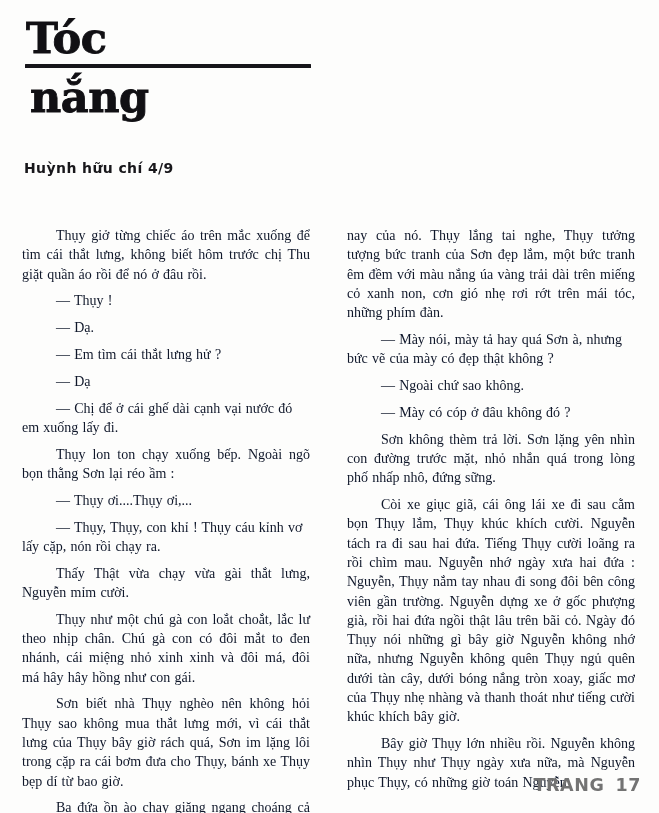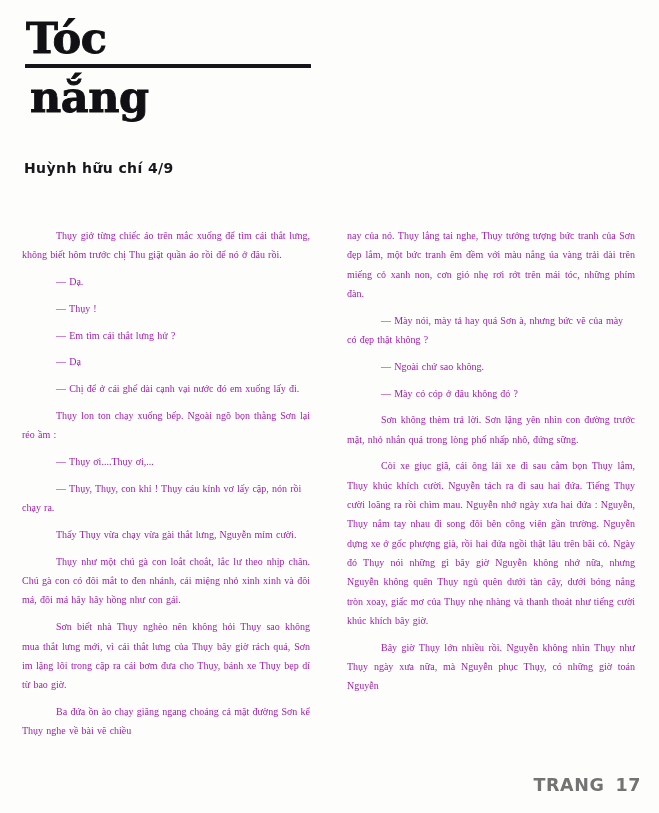--- a/index.html
+++ b/index.html
@@ -76,26 +76,26 @@
   .col {
     position: absolute;
     top: 0;
     width: 288px;
   }
   .col-left  { left: 22px; }
   .col-right { left: 347px; }
 
   .col p {
     margin: 0 0 7.5px 0;
-    font-size: 10px;
+    font-size: 14px;
     line-height: 19.3px;
     text-align: justify;
     text-justify: inter-word;
     text-indent: 34px;
-    color: #a21caf;
+    color: #0f172a;
     word-spacing: 0.7px;
   }
   .col p.dialogue {
     text-indent: 34px;
     margin-bottom: 7.5px;
     text-align: left;
   }
   .col p.cont {
     text-indent: 0;
   }
@@ -124,29 +124,29 @@
     <div class="title-word first">Tóc</div>
     <div class="title-rule"></div>
     <div class="title-word second">nắng</div>
   </div>
 
   <div class="byline">Huỳnh hữu chí 4/9</div>
 
   <div class="columns">
     <div class="col col-left">
         <p>Thụy giở từng chiếc áo trên mắc xuống để tìm cái thắt lưng, không biết hôm trước chị Thu giặt quần áo rồi để nó ở đâu rồi.</p>
+        <p class="dialogue">— Thụy !</p>
         <p class="dialogue">— Dạ.</p>
-        <p class="dialogue">— Thụy !</p>
         <p class="dialogue">— Em tìm cái thắt lưng hử ?</p>
         <p class="dialogue">— Dạ</p>
         <p class="dialogue">— Chị để ở cái ghế dài cạnh vại nước đó em xuống lấy đi.</p>
         <p>Thụy lon ton chạy xuống bếp. Ngoài ngõ bọn thằng Sơn lại réo ầm :</p>
         <p class="dialogue">— Thụy ơi....Thụy ơi,...</p>
         <p class="dialogue">— Thụy, Thụy, con khỉ ! Thụy cáu kỉnh vơ lấy cặp, nón rồi chạy ra.</p>
-        <p>Thấy Thụy vừa chạy vừa gài thắt lưng, Nguyễn mỉm cười.</p>
+        <p>Thấy Thật vừa chạy vừa gài thắt lưng, Nguyễn mỉm cười.</p>
         <p>Thụy như một chú gà con loắt choắt, lắc lư theo nhịp chân. Chú gà con có đôi mắt to đen nhánh, cái miệng nhỏ xinh xinh và đôi má, đôi má hây hây hồng như con gái.</p>
         <p>Sơn biết nhà Thụy nghèo nên không hỏi Thụy sao không mua thắt lưng mới, vì cái thắt lưng của Thụy bây giờ rách quá, Sơn im lặng lôi trong cặp ra cái bơm đưa cho Thụy, bánh xe Thụy bẹp dí từ bao giờ.</p>
         <p>Ba đứa ồn ào chạy giăng ngang choáng cả mặt đường Sơn kể Thụy nghe về bài vẽ chiều</p>
       </div>
     <div class="col col-right">
         <p class="cont">nay của nó. Thụy lắng tai nghe, Thụy tưởng tượng bức tranh của Sơn đẹp lắm, một bức tranh êm đềm với màu nắng úa vàng trải dài trên miếng cỏ xanh non, cơn gió nhẹ rơi rớt trên mái tóc, những phím đàn.</p>
         <p class="dialogue">— Mày nói, mày tả hay quá Sơn à, nhưng bức vẽ của mày có đẹp thật không ?</p>
         <p class="dialogue">— Ngoài chứ sao không.</p>
         <p class="dialogue">— Mày có cóp ở đâu không đó ?</p>
         <p>Sơn không thèm trả lời. Sơn lặng yên nhìn con đường trước mặt, nhỏ nhắn quá trong lòng phố nhấp nhô, đứng sững.</p>

